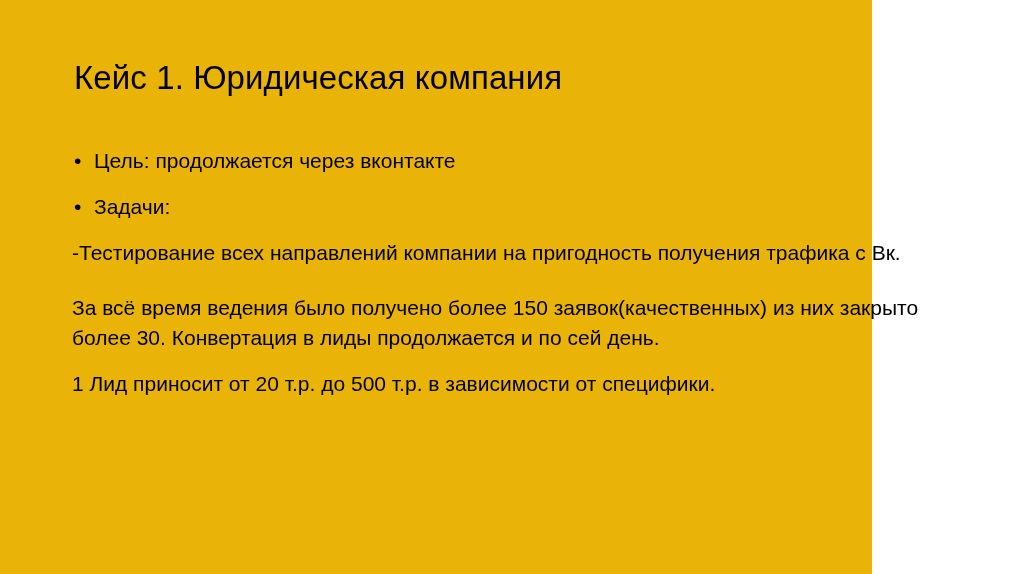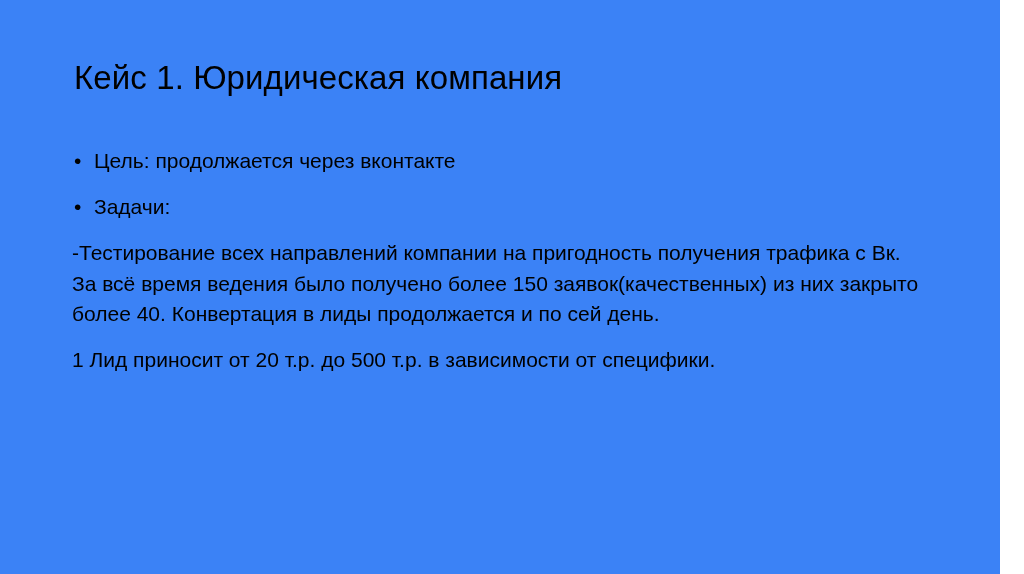--- a/index.html
+++ b/index.html
@@ -9,23 +9,23 @@
   }
   body {
     width: 1024px;
     height: 574px;
     overflow: hidden;
     font-family: "Liberation Sans", sans-serif;
     color: #000000;
   }
   .slide {
     position: relative;
-    width: 1000px;
+    width: 872px;
     height: 574px;
-    background: #3b82f6;
+    background: #eab308;
     box-sizing: border-box;
   }
   .slide-title {
     position: absolute;
     left: 74px;
     top: 58px;
     width: 880px;
     font-size: 33px;
     font-weight: 400;
     line-height: 1.2;
@@ -53,21 +53,21 @@
     position: absolute;
     left: 2px;
     top: 0;
     font-size: 21px;
     line-height: 1.42;
   }
   .line.plain {
     padding-left: 0;
   }
   .line.para-tight {
-    margin-bottom: 2px;
+    margin-bottom: 26px;
   }
   .line.last {
     margin-bottom: 4px;
   }
 </style>
 </head>
 <body>
 
 <div class="slide">
 
@@ -81,18 +81,18 @@
     </div>
 
     <div class="line bullet">
       <span class="bullet-dot">•</span>
       <span>Задачи:</span>
     </div>
 
     <div class="line plain para-tight">-Тестирование всех направлений компании на пригодность получения трафика с Вк.</div>
 
 
-    <div class="line plain">За всё время ведения было получено более 150 заявок(качественных) из них закрыто более 40. Конвертация в лиды продолжается и по сей день.</div>
+    <div class="line plain">За всё время ведения было получено более 150 заявок(качественных) из них закрыто более 30. Конвертация в лиды продолжается и по сей день.</div>
 
     <div class="line plain last">1 Лид приносит от 20 т.р. до 500 т.р. в зависимости от специфики.</div>
 
   </div>
 </div>
 
 </body></html>

